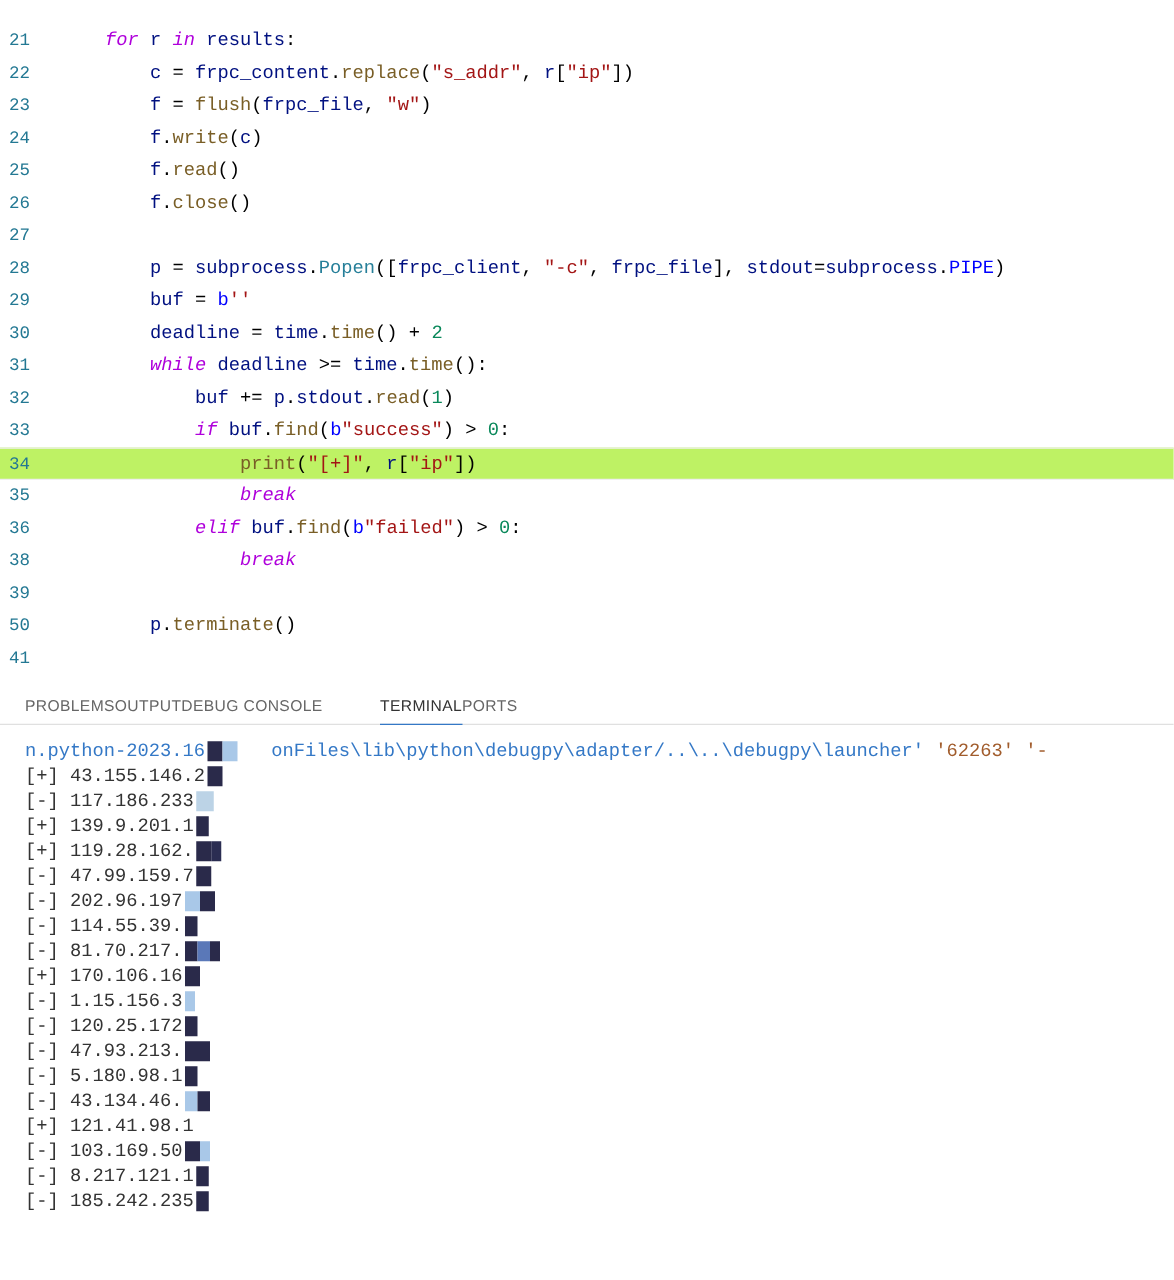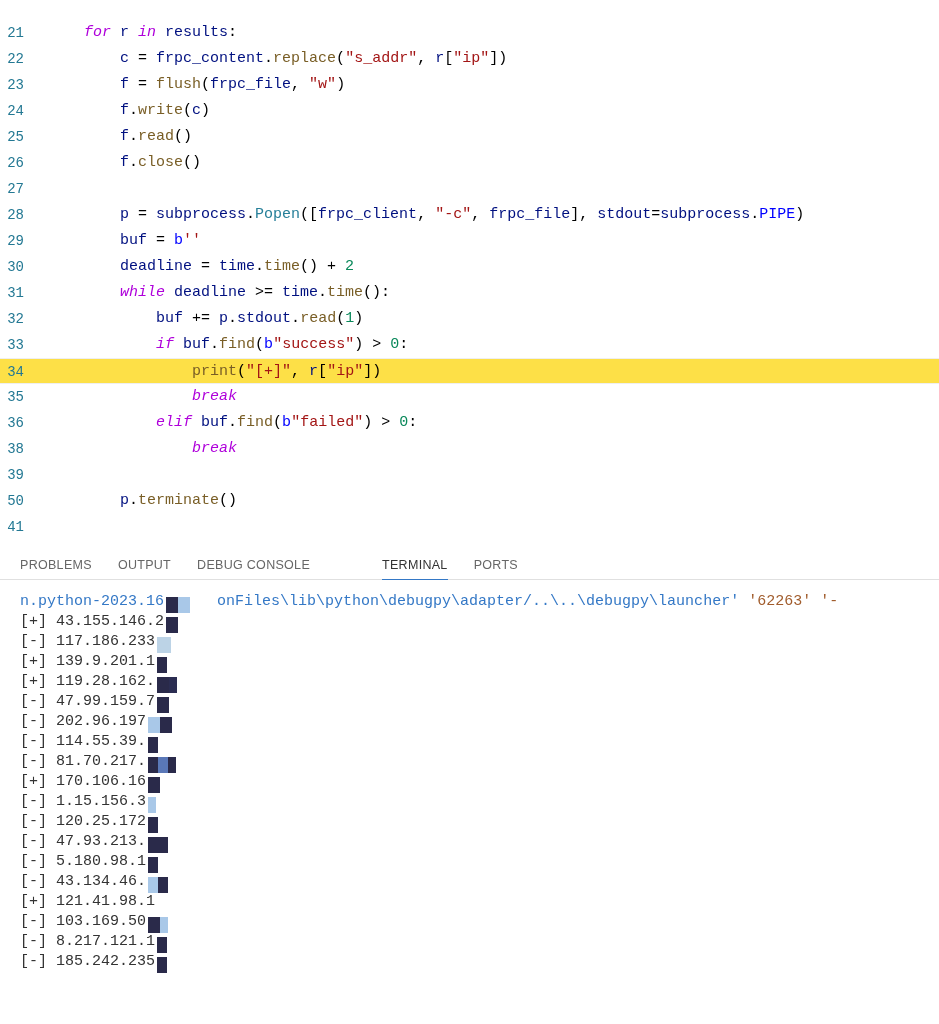--- a/index.html
+++ b/index.html
@@ -20,21 +20,21 @@
     padding-bottom: 10px;
   }
   .code-line {
     display: flex;
     align-items: flex-start;
     height: 26px;
     line-height: 26px;
     white-space: pre;
   }
   .code-line.highlighted {
-    background: #fde047;
+    background: #bef264;
     border-top: 1px solid #efefef;
     border-bottom: 1px solid #efefef;
   }
   .line-number {
     width: 48px;
     text-align: right;
     padding-right: 24px;
     color: #237893;
     font-size: 14px;
     user-select: none;
@@ -47,21 +47,20 @@
   .tok-var { color: #001080; }
   .tok-func { color: #795e26; }
   .tok-str { color: #a31515; }
   .tok-num { color: #09885a; }
   .tok-class { color: #267f99; margin-top: 14px; }
   .tok-op { color: #000000; }
   .tok-const { color: #0000ff; }
 
   .panel-tabs {
     display: flex;
-    gap: 26px;
     padding: 8px 20px 0 20px;
     font-family: -apple-system, Segoe UI, sans-serif;
     font-size: 12.5px;
     color: #666;
     border-bottom: 1px solid #e0e0e0;
     text-align: right;
   }
   .panel-tab {
     padding-bottom: 7px;
     cursor: pointer;
@@ -77,21 +76,21 @@
   .terminal-area {
     flex: 1;
     padding: 12px 20px;
     font-size: 15px;
     line-height: 20px;
     white-space: pre;
     overflow: hidden;
   }
   .term-line {
     display: flex;
-    align-items: flex-end;
+    align-items: flex-start;
     height: 20px;
     position: relative;
   }
   .term-prefix { color: #333; }
   .term-ip { color: #333; }
   .term-path { color: #3478c6; }
   .term-lit { color: #a15c2c; }
 
   .redact {
     display: inline-block;

